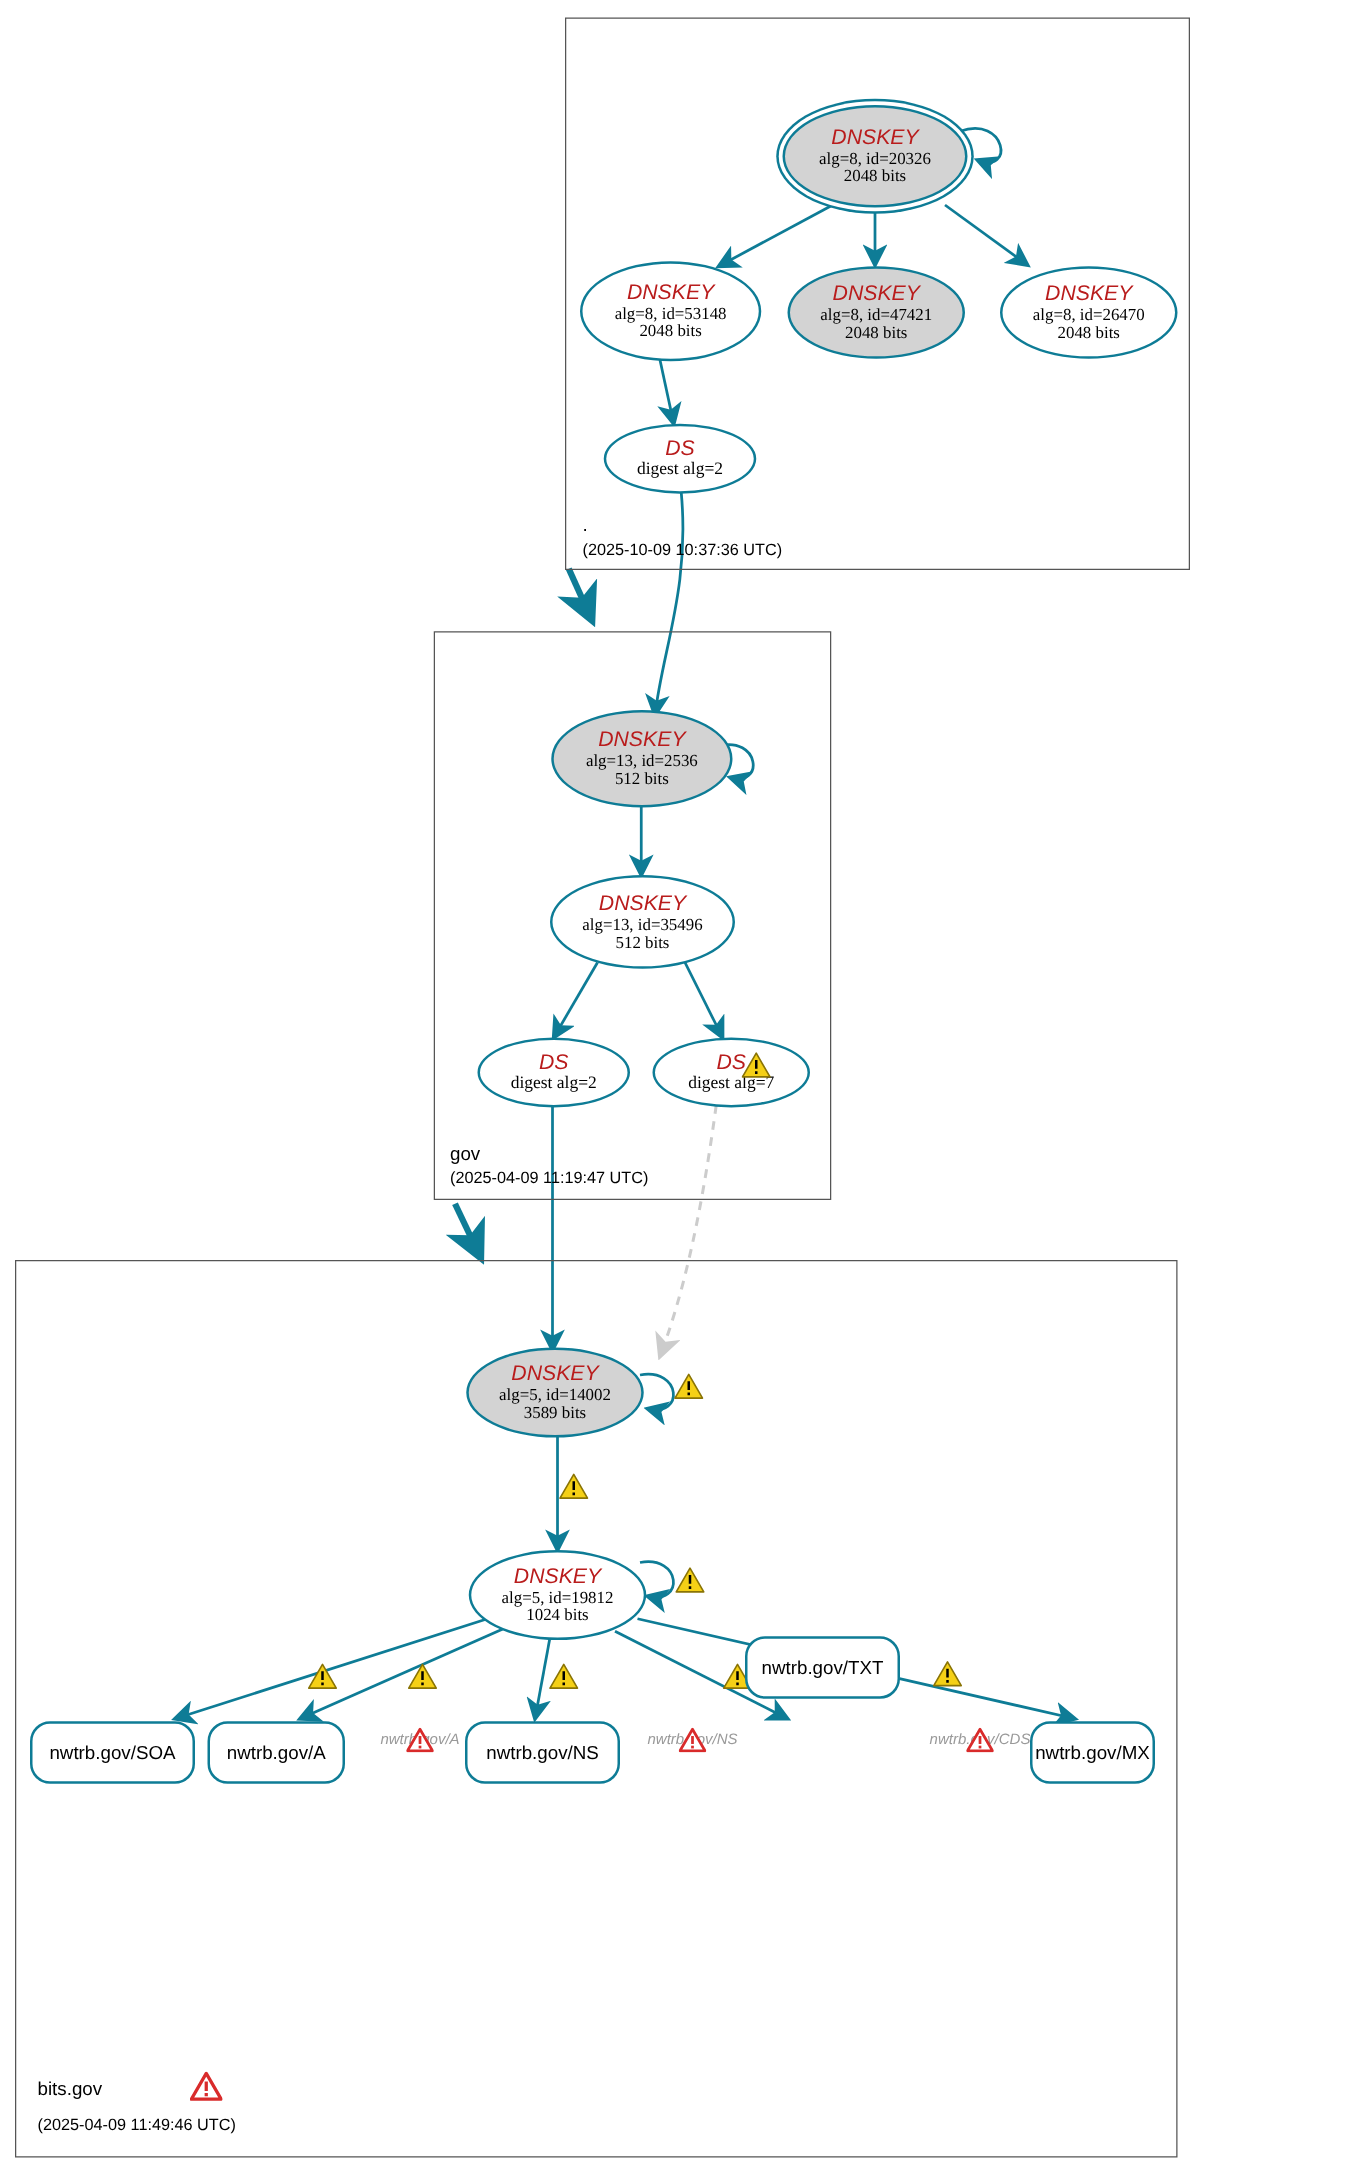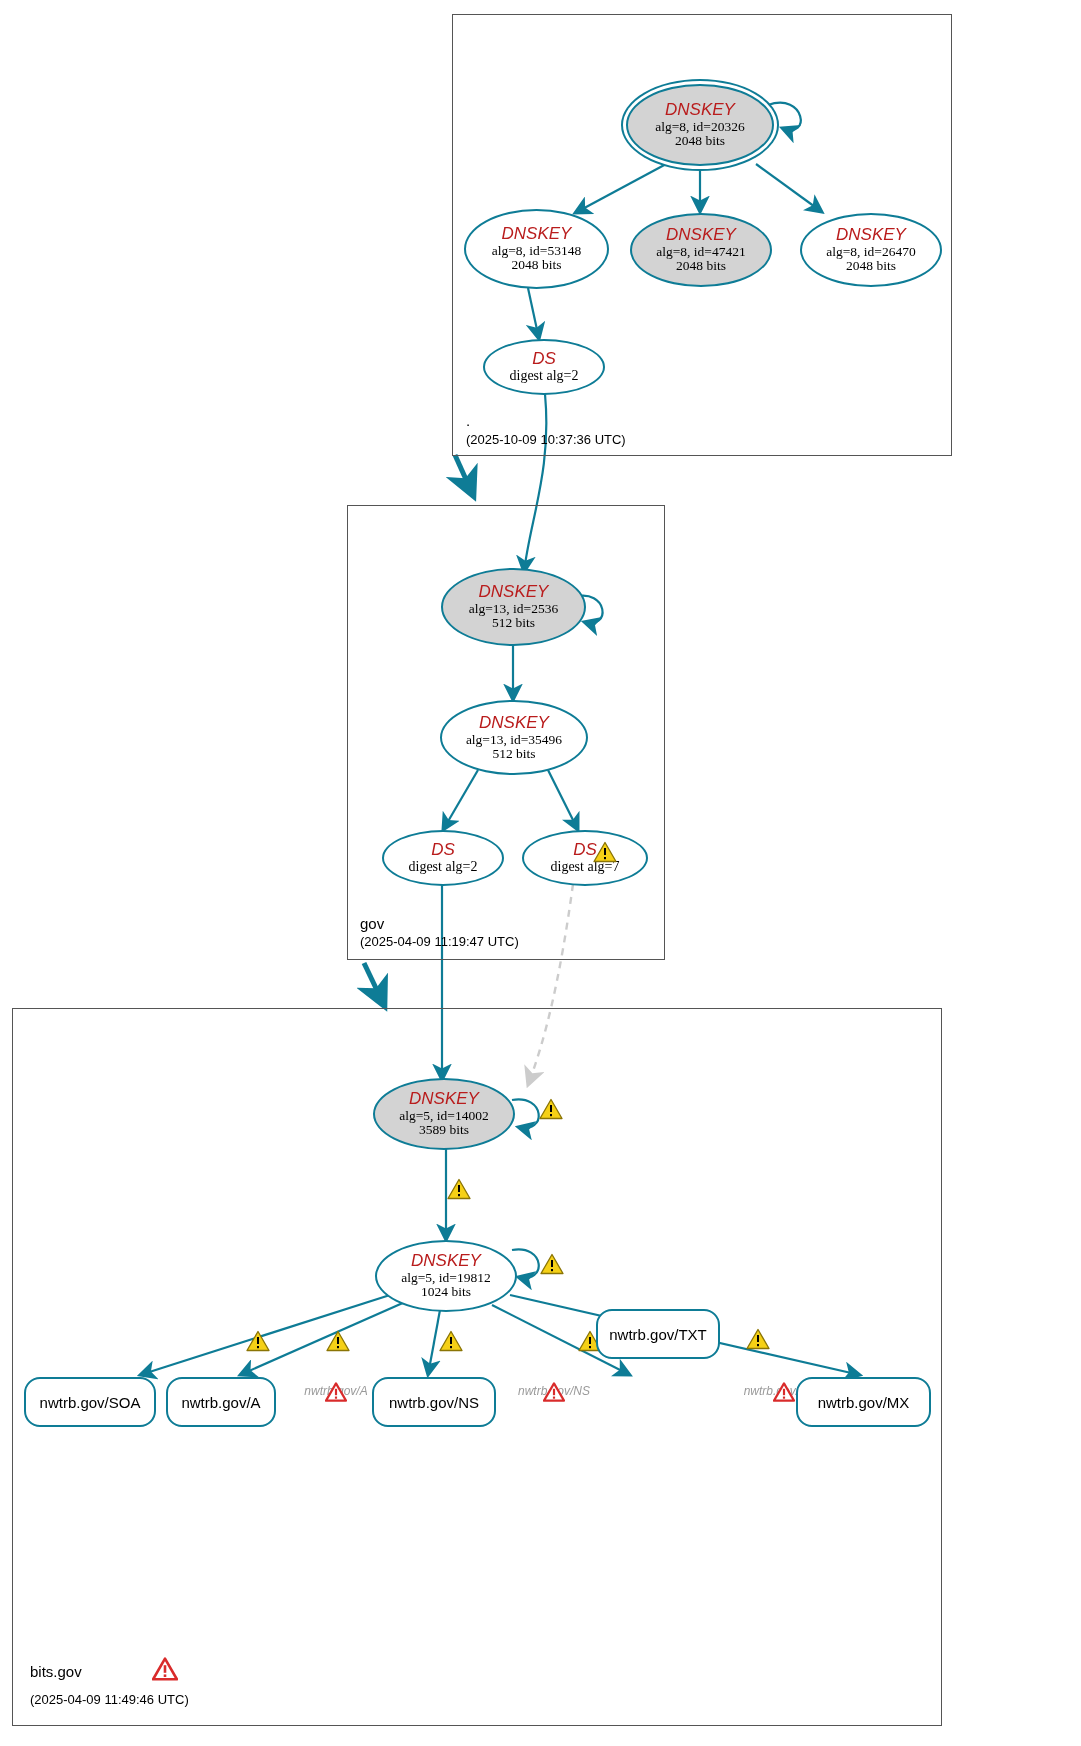--- a/index.html
+++ b/index.html
@@ -354,15 +354,15 @@
 
   <div class="ghost" style="left:724px; top:1382px; width:120px;">
     <svg class="tri small" viewBox="0 0 24 22">
       <path d="M12,1.5 L23,20.5 L1,20.5 Z" fill="#ffffff" stroke="#d92b2b" stroke-width="2.4" stroke-linejoin="round"></path>
       <rect x="10.8" y="7.5" width="2.4" height="7" fill="#d92b2b"></rect>
       <rect x="10.8" y="16" width="2.4" height="2.4" fill="#d92b2b"></rect>
     </svg>
     <div class="glabel">nwtrb.gov/CDS</div>
   </div>
 
-  <div class="rrset" style="left:796px; top:1377px; width:135px; height:50px;">nwtrb.gov/MX</div>
+  <div class="rrset" style="left:824px; top:1377px; width:100px; height:50px;">nwtrb.gov/MX</div>
 
 </div>
 
 </body></html>

